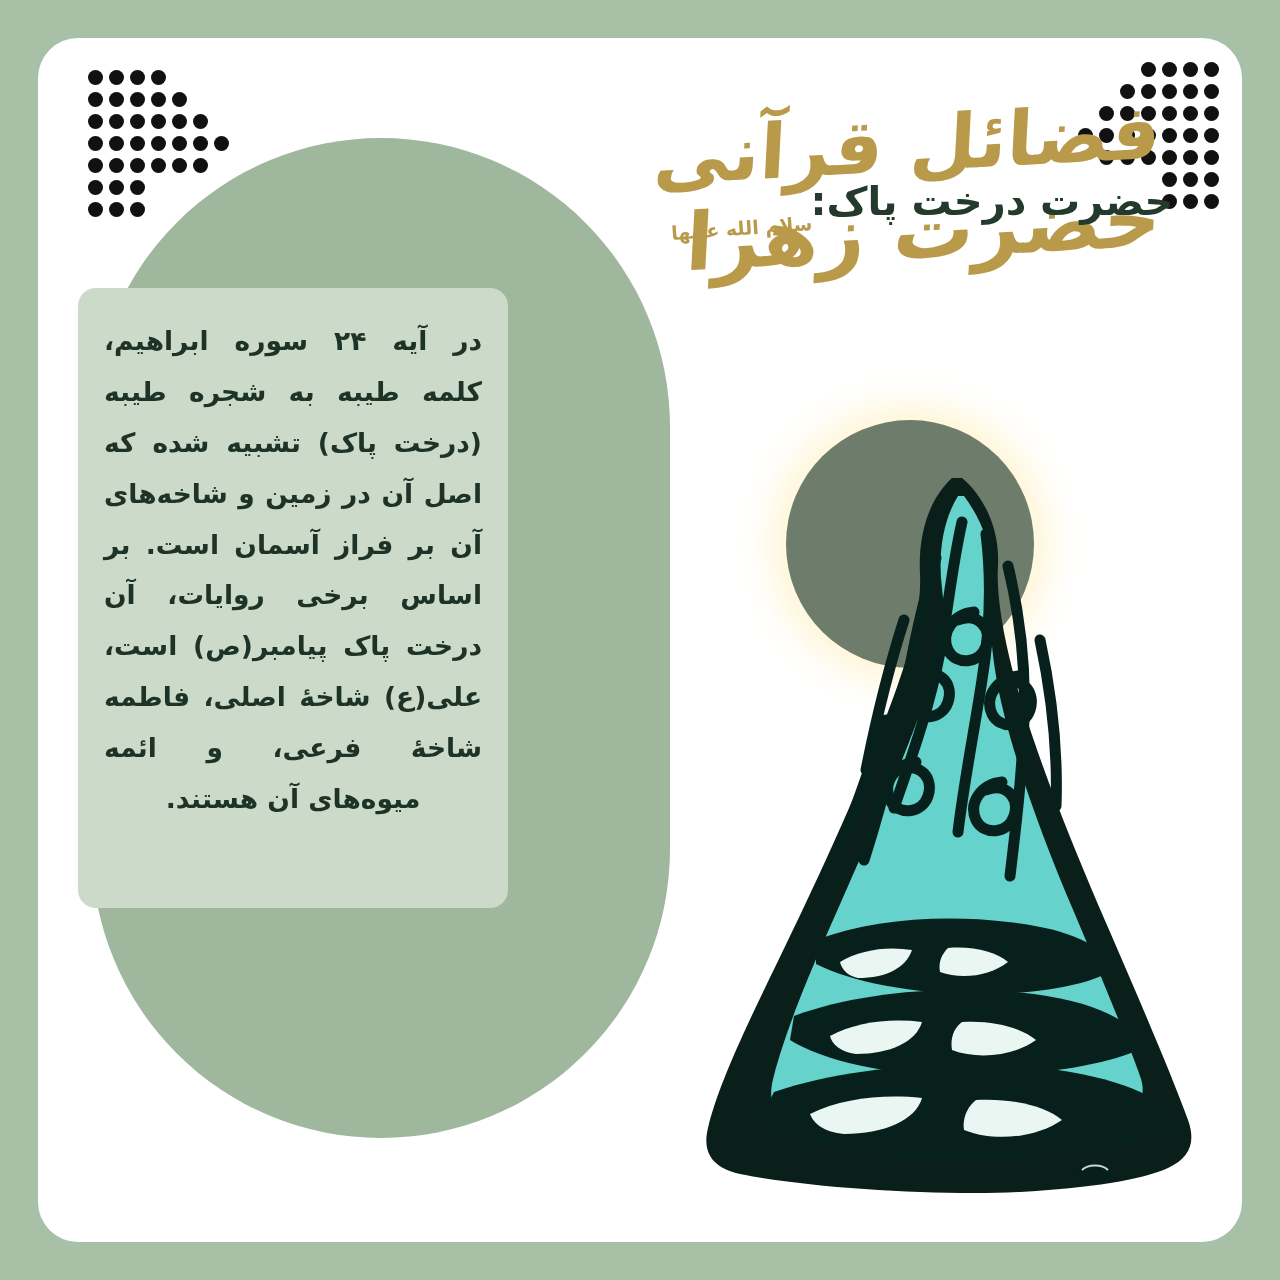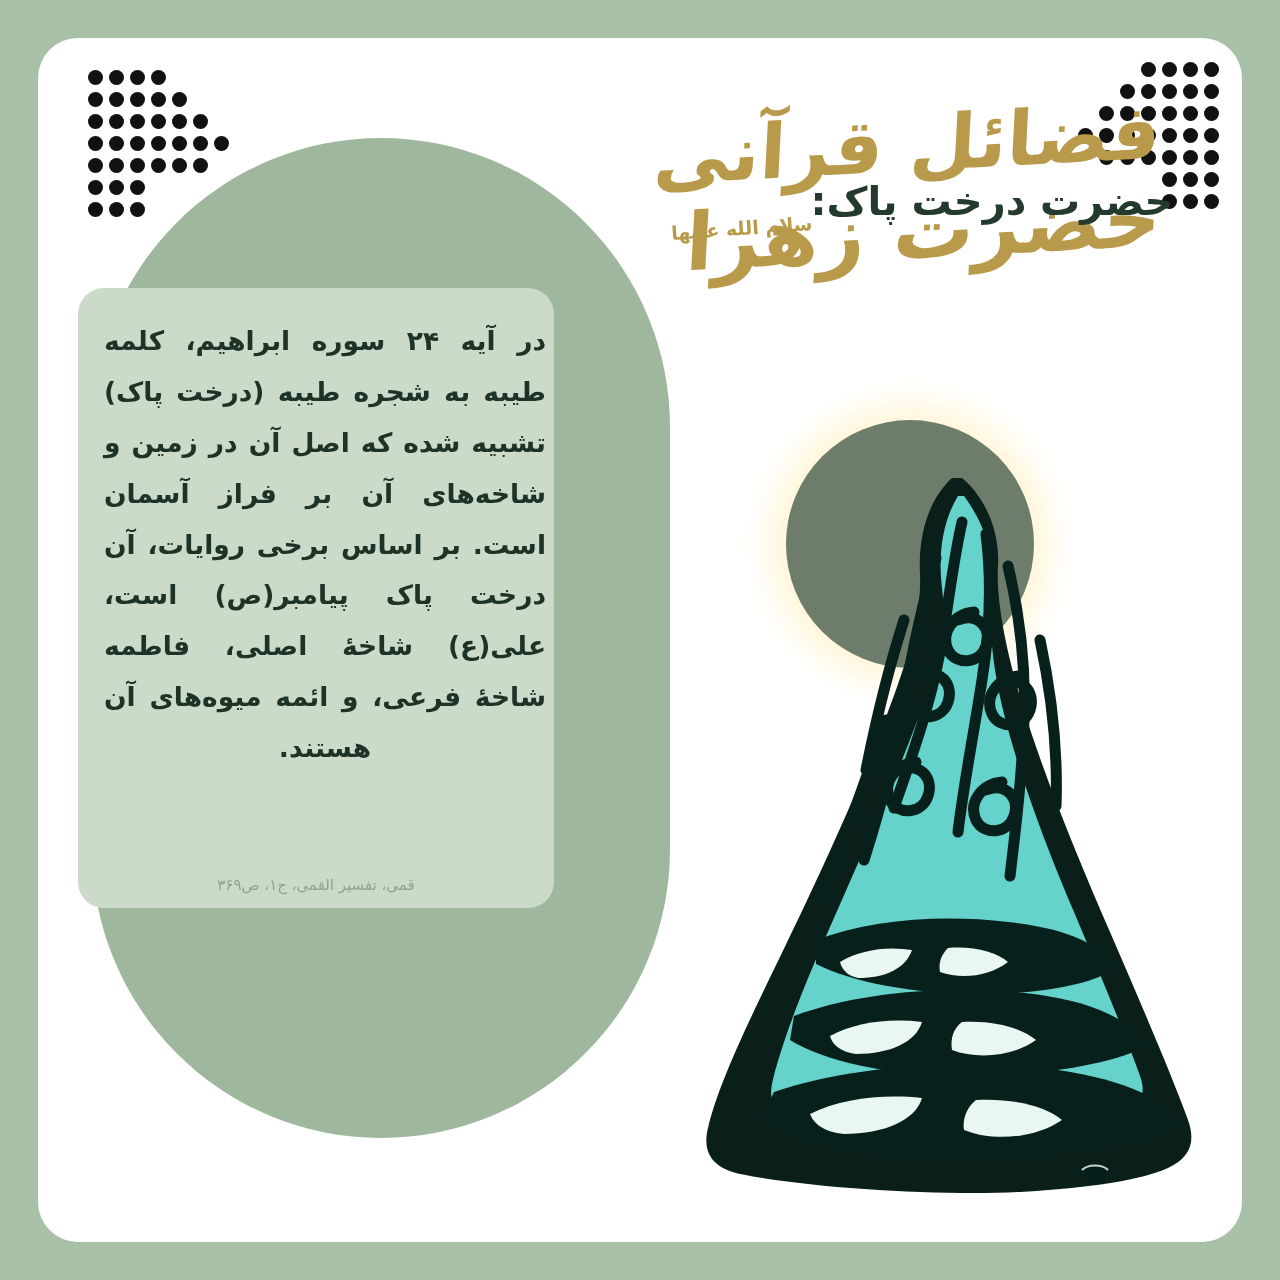--- a/index.html
+++ b/index.html
@@ -117,25 +117,25 @@
     font-family: "DejaVu Sans", sans-serif;
     font-weight: bold;
     font-size: 40px;
     color: #243a2c;
     direction: rtl;
   }
   .text-box {
     position: absolute;
     left: 78px;
     top: 288px;
-    width: 476px;
+    width: 430px;
     height: 620px;
     background: #cbdac9;
-    border-radius: 26px;
-    padding: 28px 8px 16px 26px;
+    border-radius: 18px;
+    padding: 28px 26px 16px 26px;
     box-sizing: border-box;
     direction: rtl;
   }
   .body-text {
     font-family: "DejaVu Sans", sans-serif;
     font-weight: bold;
     font-size: 26.5px;
     line-height: 1.92;
     color: #1e3327;
     text-align: justify;
@@ -265,21 +265,20 @@
       <div class="title-honor">سلام الله علیها</div>
     </div>
   </div>
 
   <div class="panel"></div>
 
   <div class="panel-heading">حضرت درخت پاک:</div>
 
   <div class="text-box">
     <p class="body-text">در آیه ۲۴ سوره ابراهیم، کلمه طیبه به شجره طیبه (درخت پاک) تشبیه شده که اصل آن در زمین و شاخه‌های آن بر فراز آسمان است. بر اساس برخی روایات، آن درخت پاک پیامبر(ص) است، علی(ع) شاخهٔ اصلی، فاطمه شاخهٔ فرعی، و ائمه میوه‌های آن هستند.</p>
-    <div class="source">قمی، تفسیر القمی، ج۱، ص۳۶۹</div>
   </div>
 
   <div class="halo"></div>
 
   <div class="figure">
     <svg viewBox="0 0 540 740" xmlns="http://www.w3.org/2000/svg" aria-hidden="true">
 
       <path d="M262 8 C238 30 228 66 230 104 C232 150 214 200 192 258 C164 332 118 430 74 520 C46 578 26 624 18 658 C12 682 22 698 50 704 C120 718 250 726 330 722 C400 718 452 710 478 698 C500 688 506 672 498 650 C482 606 452 536 420 462 C386 384 352 300 332 234 C314 174 306 126 308 96 C310 62 296 28 272 8 Z" fill="#0b1f1a"></path>
 
       <path d="M268 26 C252 52 248 86 252 118 C258 162 244 206 226 254 C202 318 164 402 130 480 C104 540 88 586 82 614 C78 636 88 648 112 652 C170 662 268 668 330 664 C382 660 420 652 438 642 C452 634 456 622 450 606 C436 566 410 504 384 442 C354 372 328 300 314 244 C302 196 298 152 302 118 C306 84 292 50 274 26 Z" fill="#6fe6df" opacity="0.9"></path>

